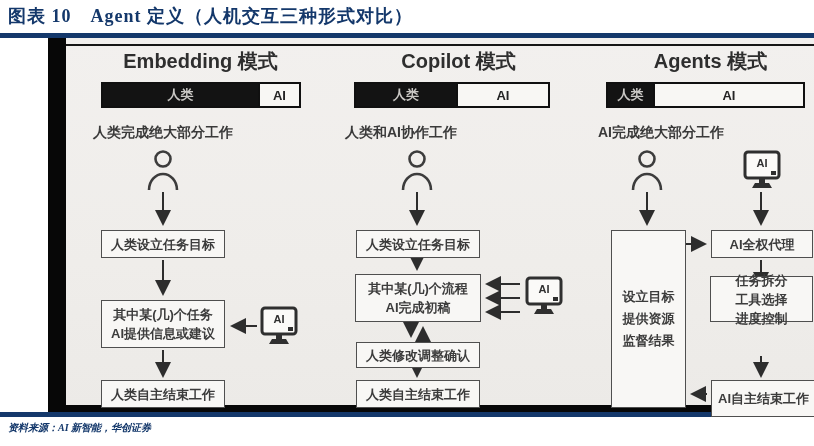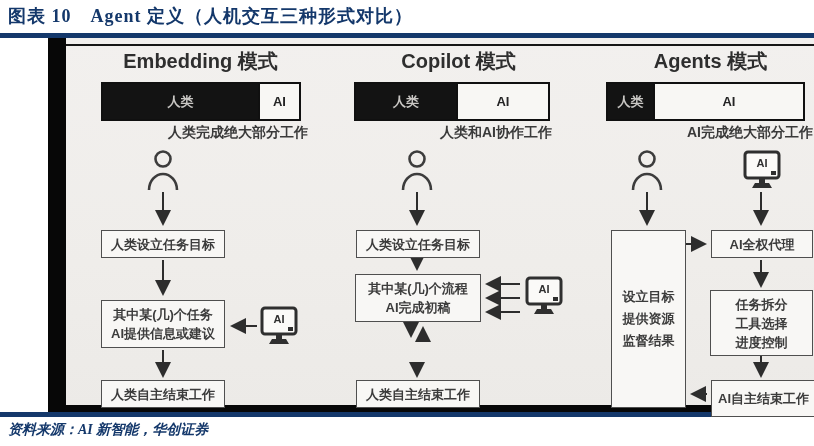--- a/index.html
+++ b/index.html
@@ -7,40 +7,40 @@
          font-family:"Liberation Sans","DejaVu Sans",sans-serif;padding-left:11px;}
   
   .fig-title{position:absolute;left:8px;top:4px;width:790px;
              font-family:"Liberation Serif","DejaVu Serif",serif;
              font-weight:bold;font-size:18px;letter-spacing:1px;color:#14386b;}
   .rule{position:absolute;left:0;width:814px;height:5px;background:#14386b;}
   .rule-top{top:33px;}
   .rule-bottom{top:412px;}
   .fig-source{position:absolute;left:8px;top:421px;width:790px;
               font-family:"Liberation Serif","DejaVu Serif",serif;
-              font-weight:bold;font-style:italic;font-size:14px;color:#14386b;}
+              font-weight:bold;font-style:italic;font-size:10px;color:#14386b;}
   
   #photo{position:absolute;left:0;top:38px;width:814px;height:374px;
          background:linear-gradient(180deg,#f2f0ee 0%,#efedea 60%,#eceae7 100%);margin-left:48px;}
   .edge{position:absolute;background:#070707;}
   .edge-left{left:0;top:0;width:18px;height:374px;}
   .edge-right{left:796px;top:0;width:18px;height:374px;}
   .edge-top{left:18px;top:6px;width:778px;height:2px;background:#161616;}
   .edge-bottom{left:18px;top:367px;width:778px;height:7px;}
   
   .col-header{position:absolute;top:10px;width:215px;text-align:center;
               font-size:20px;font-weight:bold;color:#2e2e2e;}
-  .split-bar{position:absolute;top:44px;height:39px;display:flex;
+  .split-bar{position:absolute;top:44px;height:26px;display:flex;
              border:2px solid #101010;box-sizing:border-box;background:#131313;}
   .seg-human{display:flex;align-items:center;justify-content:center;
              background:#131313;color:#c9c7c4;font-size:13px;font-weight:bold;}
   .seg-ai{flex:1;display:flex;align-items:center;justify-content:center;
           background:#f8f7f4;border-left:2px solid #101010;color:#242424;
           font-size:13px;font-weight:bold;}
-  .caption{position:absolute;top:86px;width:215px;text-align:right;
+  .caption{position:absolute;top:86px;width:215px;text-align:left;
            font-size:14px;font-weight:bold;color:#3a3a3a;}
   .fbox{position:absolute;background:#f8f7f5;border:1.5px solid #4f4f4f;
         box-sizing:border-box;display:flex;flex-direction:column;
         align-items:center;justify-content:center;z-index:2;
         font-size:13px;font-weight:bold;color:#3c3c3c;line-height:19px;}
   .icon{position:absolute;z-index:2;}
   #arrows{position:absolute;left:0;top:0;z-index:1;}
 </style>
 </head>
 <body>
@@ -115,41 +115,44 @@
     </svg>
     <div class="fbox" style="left:53px;top:342px;width:124px;height:28px">
       <div>人类自主结束工作</div>
     </div>
 
     <div class="col-header" style="left:303px">Copilot 模式</div>
     <div class="split-bar" style="left:306px;width:196px">
       <div class="seg-human" style="width: 52%;">人类</div>
       <div class="seg-ai">AI</div>
     </div>
-    <div class="caption" style="left:289px">人类和AI协作工作</div>
+    <div class="caption" style="left:297px">人类和AI协作工作</div>
 
     <svg class="icon" style="left:351px;top:112px" width="36" height="42" viewBox="0 0 36 42">
       <circle cx="18" cy="9" r="7.5" fill="none" stroke="#3c3c3c" stroke-width="2.6"></circle>
       <path d="M4,40 a14,16 0 0 1 28,0" fill="none" stroke="#3c3c3c" stroke-width="2.6"></path>
     </svg>
 
     <div class="fbox" style="left:308px;top:192px;width:124px;height:28px">
       <div>人类设立任务目标</div>
     </div>
     <div class="fbox" style="left:307px;top:236px;width:126px;height:48px">
       <div>其中某(几)个流程</div>
       <div>AI完成初稿</div>
     </div>
     <svg class="icon" style="left:476px;top:238px" width="40" height="40" viewBox="0 0 40 40">
       <rect x="3" y="2" width="34" height="26" rx="3" fill="#fbfaf8" stroke="#2f2f2f" stroke-width="3"></rect>
       <text x="20" y="17" text-anchor="middle" font-size="11" font-weight="bold" fill="#2f2f2f">AI</text>
       <rect x="29" y="21" width="5" height="4" fill="#2f2f2f"></rect>
       <rect x="17" y="28" width="6" height="5" fill="#2f2f2f"></rect>
       <path d="M13,33 H27 L30,38 H10 Z" fill="#2f2f2f"></path>
     </svg>
+    <div class="fbox" style="left:308px;top:304px;width:124px;height:26px">
+      <div>人类修改调整确认</div>
+    </div>
     <div class="fbox" style="left:308px;top:342px;width:124px;height:28px">
       <div>人类自主结束工作</div>
     </div>
 
     <div class="col-header" style="left:555px">Agents 模式</div>
     <div class="split-bar" style="left:558px;width:199px">
       <div class="seg-human" style="width: 23%;">人类</div>
       <div class="seg-ai">AI</div>
     </div>
     <div class="caption" style="left:550px">AI完成绝大部分工作</div>
@@ -167,21 +170,21 @@
     </svg>
 
     <div class="fbox" style="left:563px;top:192px;width:75px;height:178px;line-height:22px">
       <div>设立目标</div>
       <div>提供资源</div>
       <div>监督结果</div>
     </div>
     <div class="fbox" style="left:663px;top:192px;width:102px;height:28px">
       <div>AI全权代理</div>
     </div>
-    <div class="fbox" style="left:662px;top:252px;width:103px;height:66px">
+    <div class="fbox" style="left:662px;top:238px;width:103px;height:46px">
       <div>任务拆分</div>
       <div>工具选择</div>
       <div>进度控制</div>
     </div>
     <div class="fbox" style="left:663px;top:342px;width:105px;height:37px">
       <div>AI自主结束工作</div>
     </div>
   </div>
 
   <div class="rule rule-bottom"></div>

